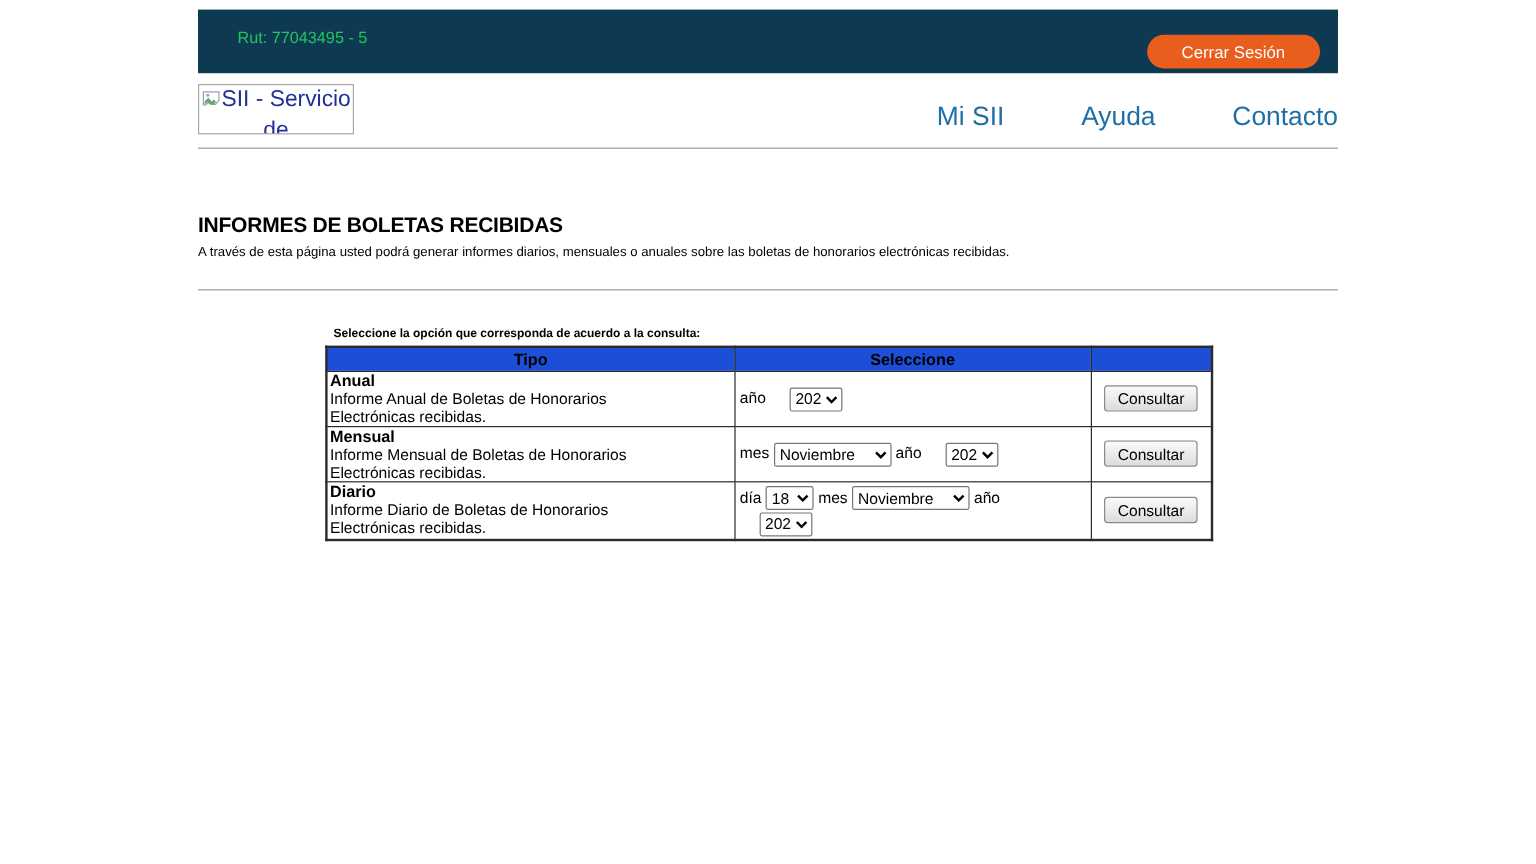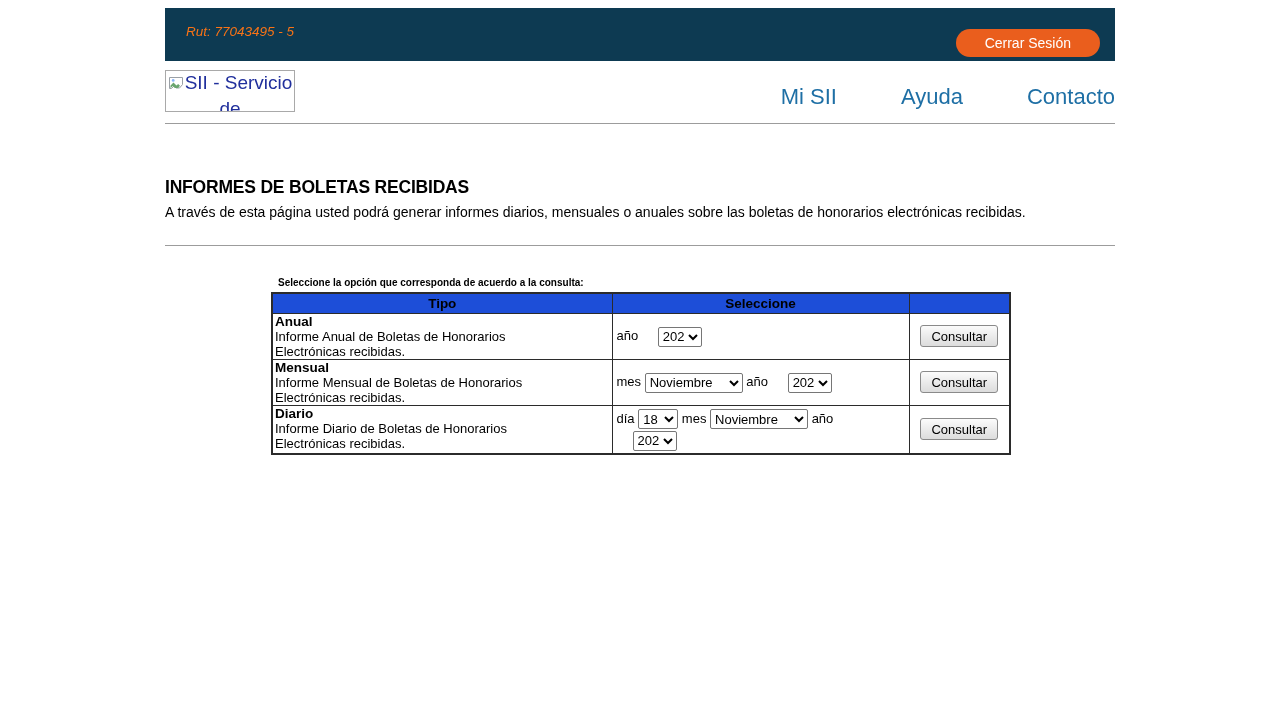--- a/index.html
+++ b/index.html
@@ -3,38 +3,38 @@
 <meta charset="utf-8">
 <style>
   * { box-sizing: border-box; }
   html, body { margin: 0; padding: 0; background: #fff; }
   body { font-family: "Liberation Sans", sans-serif; color: #000; width: 1280px; height: 720px; overflow: hidden; }
 
   .container { width: 950px; margin: 8px auto 0; }
 
   
   .topbar { height: 53px; background: #0d3a52; position: relative; }
-  .rut { position: absolute; left: 21px; top: 16px; font-size: 13.5px; color: #f97316; font-style: italic; }
+  .rut { position: absolute; left: 33px; top: 16px; font-size: 13.5px; color: #22c55e; }
   .logout { position: absolute; right: 15px; top: 21px; height: 28px; padding: 0 29px;
             background: #ea5e1d; border: none; border-radius: 14px; color: #fff;
             font-size: 14px; font-family: Liberation Sans, sans-serif; cursor: pointer; }
 
   
   .header { display: flex; justify-content: space-between; align-items: center;
             height: 54px; margin-top: 9px; border-bottom: 1px solid #9c9c9c; }
   .logo-box { width: 130px; height: 42px; border: 1px solid #a9a9a9; overflow: hidden;
               font-size: 19px; line-height: 24px; color: #202f9c; text-decoration: underline;
               text-decoration-color: transparent; padding: 0 1px; align-self: flex-start; display: block; cursor: pointer; text-align: center; }
   .broken-icon { display: inline-block; vertical-align: -2px; margin-right: 1px; }
   .nav { display: flex; gap: 64px; }
   .nav a { font-size: 22px; color: #1e6fa5; text-decoration: none; cursor: pointer; white-space: nowrap; }
 
   
   h1 { font-size: 17.5px; font-weight: bold; margin: 53px 0 0; letter-spacing: -0.2px; }
-  .desc { font-size: 14px; margin: 6px 0 12px; }
+  .desc { font-size: 11px; margin: 6px 0 12px; }
   hr.rule { border: none; border-top: 1px solid #9c9c9c; margin: 25px 0 0; }
 
   .form-area { width: 738px; margin: 31px auto 0; }
   .instruction { font-size: 10px; font-weight: bold; padding-left: 7px; margin-bottom: 4px; }
 
   table.reports { border-collapse: collapse; width: 738px; font-size: 13px;
                   border: 2px solid #2b2b2b; table-layout: fixed; }
   th, td { border: 1px solid #2b2b2b; }
   th { background: #1d4ed8; font-size: 13.5px; height: 20px; font-weight: bold;
        text-align: center; padding: 0; }

